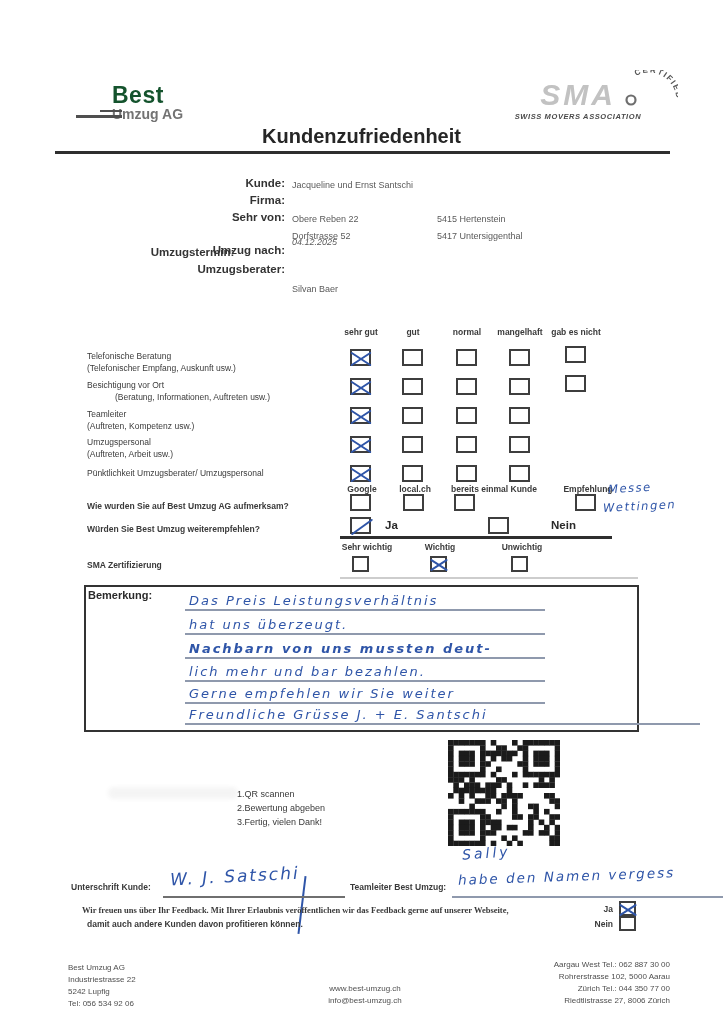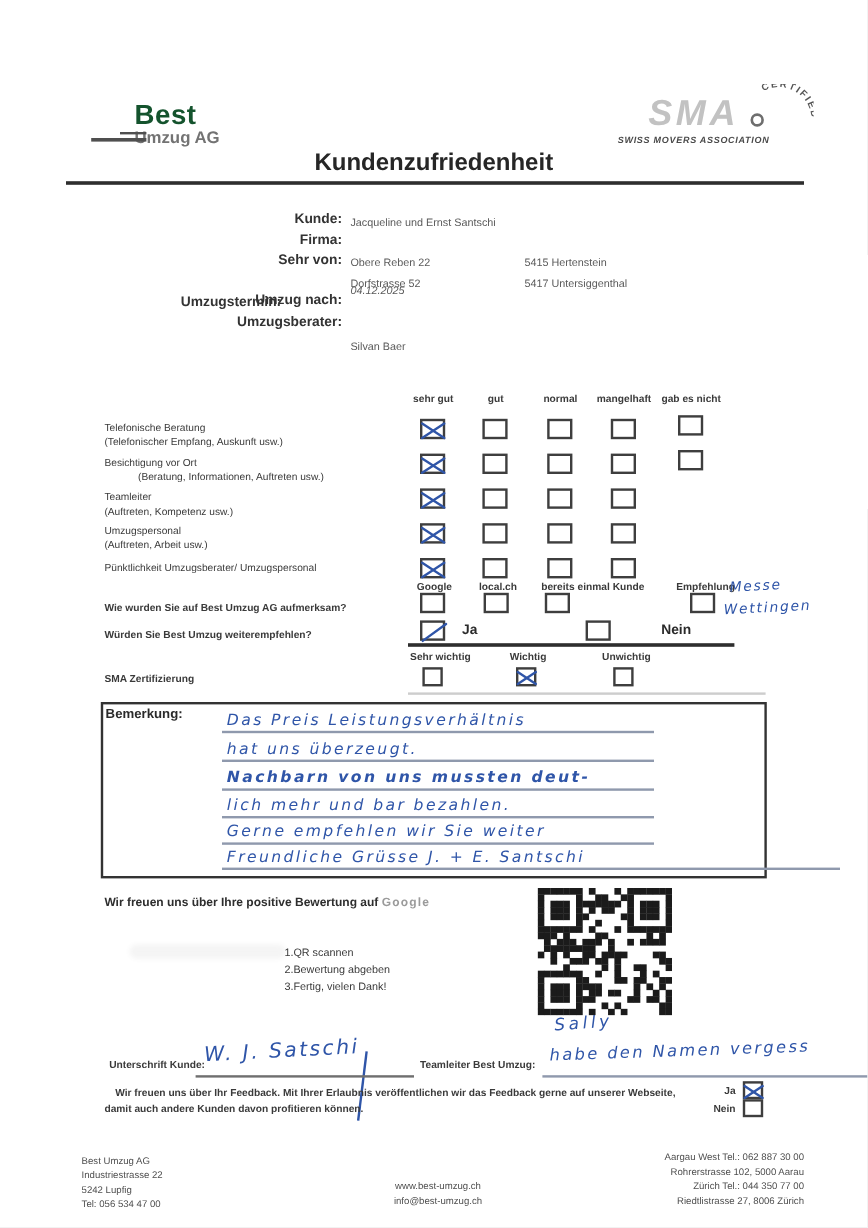--- a/index.html
+++ b/index.html
@@ -172,24 +172,20 @@
   <div class="hline" style="top:659px;">
       <span class="hand">lich mehr und bar bezahlen.</span>
     </div>
   <div class="hline" style="top:681px;">
       <span class="hand">Gerne empfehlen wir Sie weiter</span>
     </div>
   <div class="hline" style="top:702px;width:515px;">
       <span class="hand">Freundliche Grüsse J. + E. Santschi</span>
     </div>
 
-  <div class="abs" style="left:87px;top:747px;font-size:10px;white-space:nowrap;">
-    <span class="b" style="color:#2e2e2e;">Wir freuen uns über Ihre positive Bewertung auf</span>
-    <span style="color:#9b9b9b;font-weight:bold;letter-spacing:1px;">Google</span>
-  </div>
   <div class="abs smudge"></div>
   <div class="abs t" style="left:237px;top:789px;font-size:9px;">1.QR scannen</div>
   <div class="abs t" style="left:237px;top:803px;font-size:9px;">2.Bewertung abgeben</div>
   <div class="abs t" style="left:237px;top:817px;font-size:9px;">3.Fertig, vielen Dank!</div>
   <div class="abs" style="left:448px;top:740px;width:112px;height:106px;"><svg width="112" height="106" xmlns="http://www.w3.org/2000/svg" fill="#1b1b1b">
         <rect x="0.0" y="0.0" width="5.6" height="5.6"></rect>
         <rect x="5.3" y="0.0" width="5.6" height="5.6"></rect>
         <rect x="10.7" y="0.0" width="5.6" height="5.6"></rect>
         <rect x="16.0" y="0.0" width="5.6" height="5.6"></rect>
         <rect x="21.3" y="0.0" width="5.6" height="5.6"></rect>
@@ -398,41 +394,41 @@
         <rect x="26.7" y="100.7" width="5.6" height="5.6"></rect>
         <rect x="32.0" y="100.7" width="5.6" height="5.6"></rect>
         <rect x="42.7" y="100.7" width="5.6" height="5.6"></rect>
         <rect x="58.7" y="100.7" width="5.6" height="5.6"></rect>
         <rect x="69.3" y="100.7" width="5.6" height="5.6"></rect>
         <rect x="101.3" y="100.7" width="5.6" height="5.6"></rect>
         <rect x="106.7" y="100.7" width="5.6" height="5.6"></rect>
       </svg></div>
   <div class="abs hand" style="left:462px;top:845px;font-size:14px;letter-spacing:3px;transform:rotate(-4deg);">Sally</div>
 
-  <div class="abs t b" style="left:91px;top:882px;">Unterschrift Kunde:</div>
+  <div class="abs t b" style="left:71px;top:882px;">Unterschrift Kunde:</div>
   <div class="abs hand" style="left:170px;top:866px;font-size:17px;letter-spacing:2px;transform:rotate(-3deg);">W. J. Satschi</div>
   <div class="abs" style="left:301px;top:876px;width:2px;height:58px;background:#2f55a8;transform:rotate(7deg);"></div>
   <div class="uline" style="left:163px;top:896px;width:182px;"></div>
 
   <div class="abs t b" style="left:350px;top:882px;">Teamleiter Best Umzug:</div>
   <div class="abs hand" style="left:458px;top:868px;font-size:13.5px;letter-spacing:2px;transform:rotate(-2deg);">habe den Namen vergess</div>
   <div class="uline" style="left:452px;top:896px;width:271px;background:#8f99ad;"></div>
 
-  <div class="abs t b" style="left:96px;top:905px;">Wir freuen uns über Ihr Feedback. Mit Ihrer Erlaubnis veröffentlichen wir das Feedback gerne auf unserer Webseite,</div>
+  <div class="abs t b" style="left:82px;top:905px;font-family:Liberation Serif, serif;">Wir freuen uns über Ihr Feedback. Mit Ihrer Erlaubnis veröffentlichen wir das Feedback gerne auf unserer Webseite,</div>
   <div class="abs t b" style="left:87px;top:919px;">damit auch andere Kunden davon profitieren können.</div>
   <div class="abs t b" style="left:575px;top:904px;width:38px;text-align:right;">Ja</div>
   <div class="cb small xmark" style="left:619px;top:901px;"></div>
   <div class="abs t b" style="left:575px;top:919px;width:38px;text-align:right;">Nein</div>
   <div class="cb small" style="left:619px;top:916px;"></div>
 
   <div class="abs" style="left:68px;top:962px;">
     <div class="fl">Best Umzug AG</div>
     <div class="fl">Industriestrasse 22</div>
     <div class="fl">5242 Lupfig</div>
-    <div class="fl">Tel: 056 534 47 00</div>
+    <div class="fl">Tel: 056 534 92 06</div>
   </div>
   <div class="abs" style="left:280px;top:983px;width:170px;text-align:center;">
     <div class="fl">www.best-umzug.ch</div>
     <div class="fl">info@best-umzug.ch</div>
   </div>
   <div class="abs" style="left:430px;top:959px;width:240px;text-align:right;">
     <div class="fl">Aargau West Tel.: 062 887 30 00</div>
     <div class="fl">Rohrerstrasse 102, 5000 Aarau</div>
     <div class="fl">Zürich Tel.: 044 350 77 00</div>
     <div class="fl">Riedtlistrasse 27, 8006 Zürich</div>

